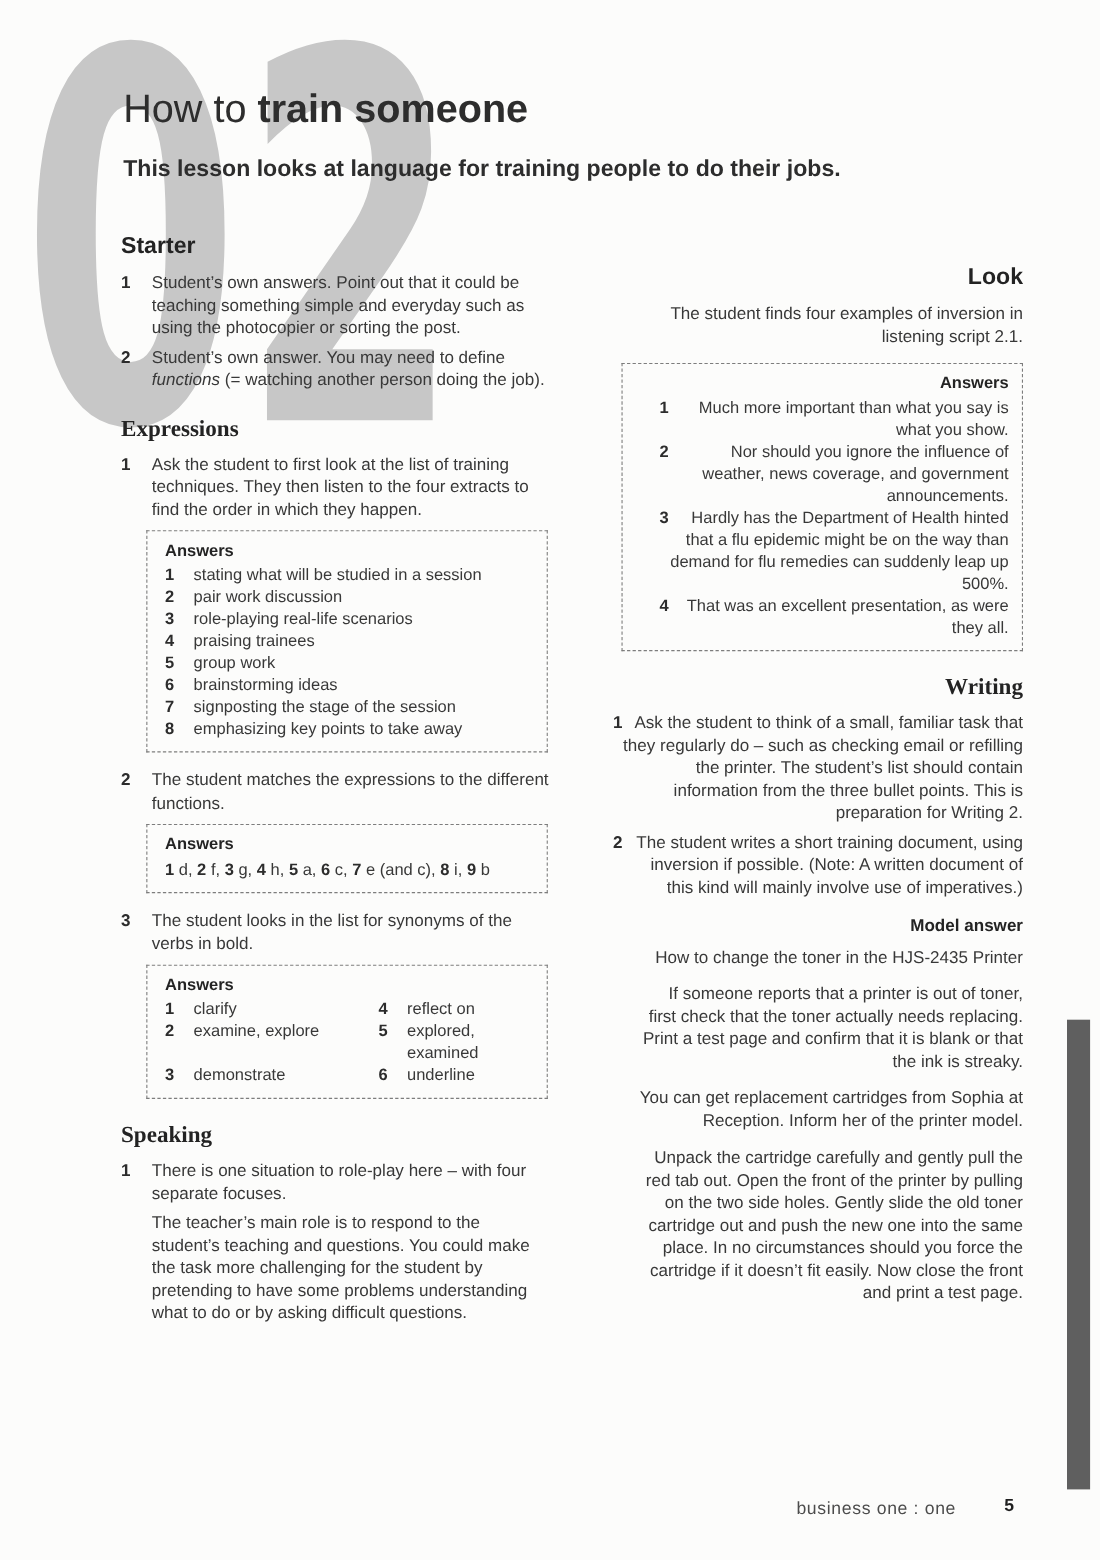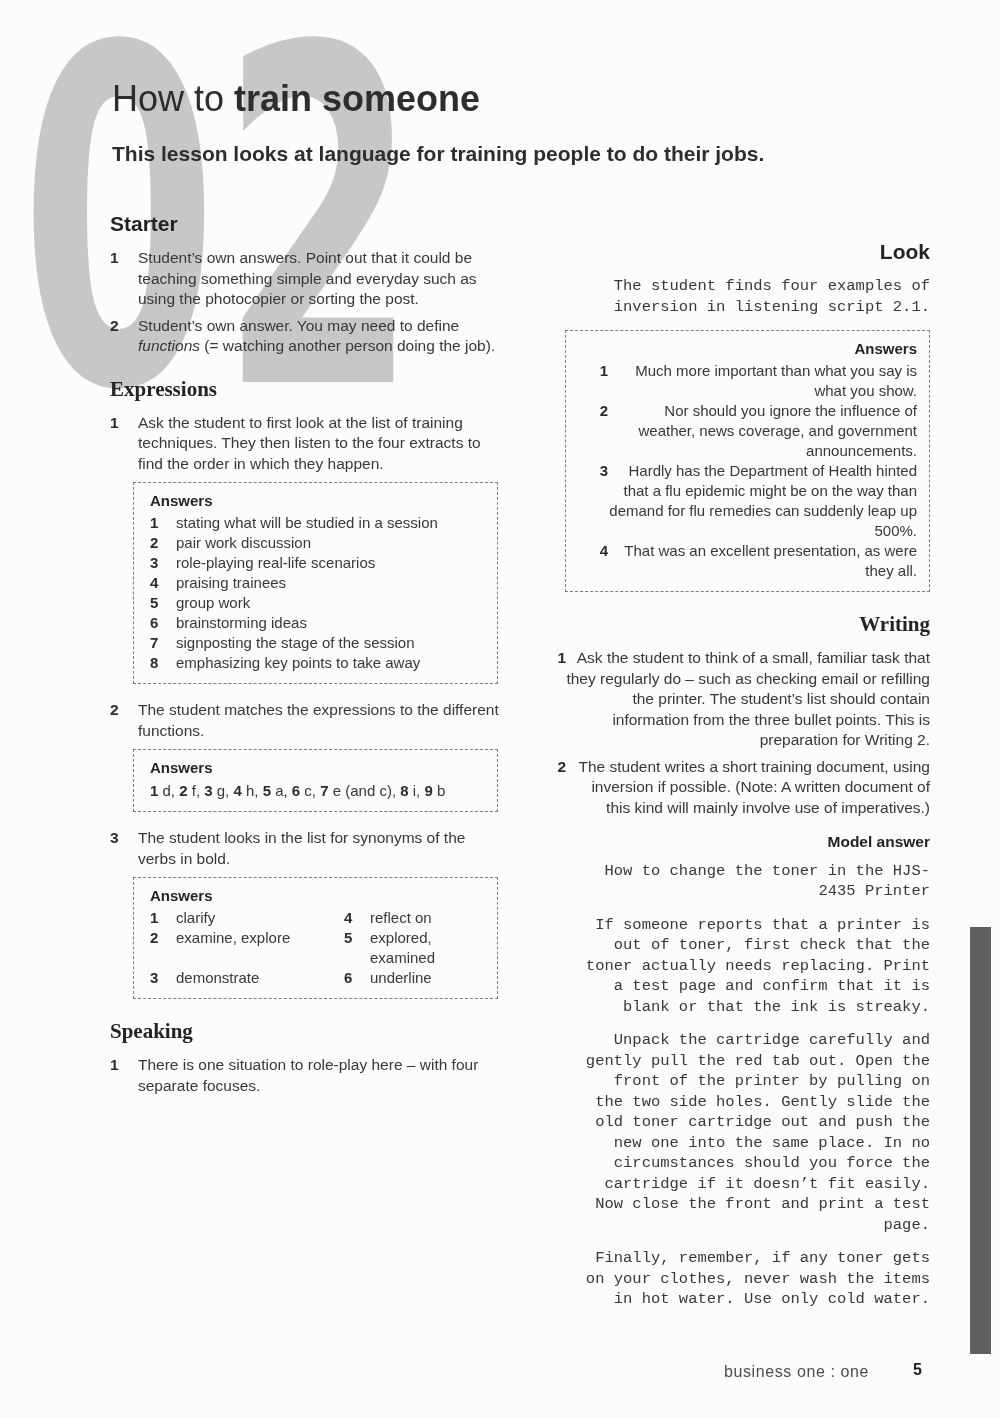--- a/index.html
+++ b/index.html
@@ -48,21 +48,21 @@
   .abox .item .n { flex:0 0 26px; }
 
   .pairs { line-height:21px; }
   .pairs b { font-weight:700; color:#2c2c2c; }
 
   .grid2 { display:grid; grid-template-columns:188px 1fr; grid-template-rows:repeat(3,auto); grid-auto-flow:column; column-gap:6px; }
 
   h4.sub { font-size:15.5px; font-weight:700; color:#232323; margin:14px 0 8px 28px; }
   .col.right h4.sub { margin-left:27px; }
   .p { margin:0 0 13px 28px; }
-  .col.right .p { margin-left:42px;font-family:Liberation Mono, monospace; }
+  .col.right .p { margin-left:42px; }
 
   .footer-brand { position:absolute; left:724px; top:1363px; font-size:16px; letter-spacing:0.6px; color:#4c4c4c; }
   .footer-page  { position:absolute; left:913px; top:1361px; font-size:16px; font-weight:700; color:#1f1f1f; }
   .side-bar { position:absolute; left:970px; top:927px; width:21px; height:427px; background:#5f5f5f; }
 </style>
 </head>
 <body>
 
 <div class="page">
 
@@ -185,20 +185,21 @@
           </div>
         </div>
       </section>
 
       <section>
         <h3 class="sec">Speaking</h3>
         <div class="item">
           <span class="n">1</span>
           <span class="t">There is one situation to role-play here – with four separate focuses.</span>
         </div>
+        <p class="p">The teacher’s main role is to respond to the student’s teaching and questions. You could make the task more challenging for the student by pretending to have some problems understanding what to do or by asking difficult questions.</p>
       </section>
 
     </div>
 
     <div class="col right">
 
       <section>
         <h3 class="sec">Look</h3>
         <p class="p">The student finds four examples of inversion in listening script 2.1.</p>
 
@@ -229,22 +230,22 @@
           <span class="n">1</span>
           <span class="t">Ask the student to think of a small, familiar task that they regularly do – such as checking email or refilling the printer. The student’s list should contain information from the three bullet points. This is preparation for Writing 2.</span>
         </div>
         <div class="item">
           <span class="n">2</span>
           <span class="t">The student writes a short training document, using inversion if possible. (Note: A written document of this kind will mainly involve use of imperatives.)</span>
         </div>
         <h4 class="sub">Model answer</h4>
         <p class="p">How to change the toner in the HJS-2435 Printer</p>
         <p class="p">If someone reports that a printer is out of toner, first check that the toner actually needs replacing. Print a test page and confirm that it is blank or that the ink is streaky.</p>
+        <p class="p">You can get replacement cartridges from Sophia at Reception. Inform her of the printer model.</p>
         <p class="p">Unpack the cartridge carefully and gently pull the red tab out. Open the front of the printer by pulling on the two side holes. Gently slide the old toner cartridge out and push the new one into the same place. In no circumstances should you force the cartridge if it doesn’t fit easily. Now close the front and print a test page.</p>
-        <p class="p">Finally, remember, if any toner gets on your clothes, never wash the items in hot water. Use only cold water.</p>
       </section>
 
     </div>
 
     <div class="side-bar"></div>
     <div class="footer-brand">business one : one</div>
     <div class="footer-page">5</div>
 
   </div>
 </div>

